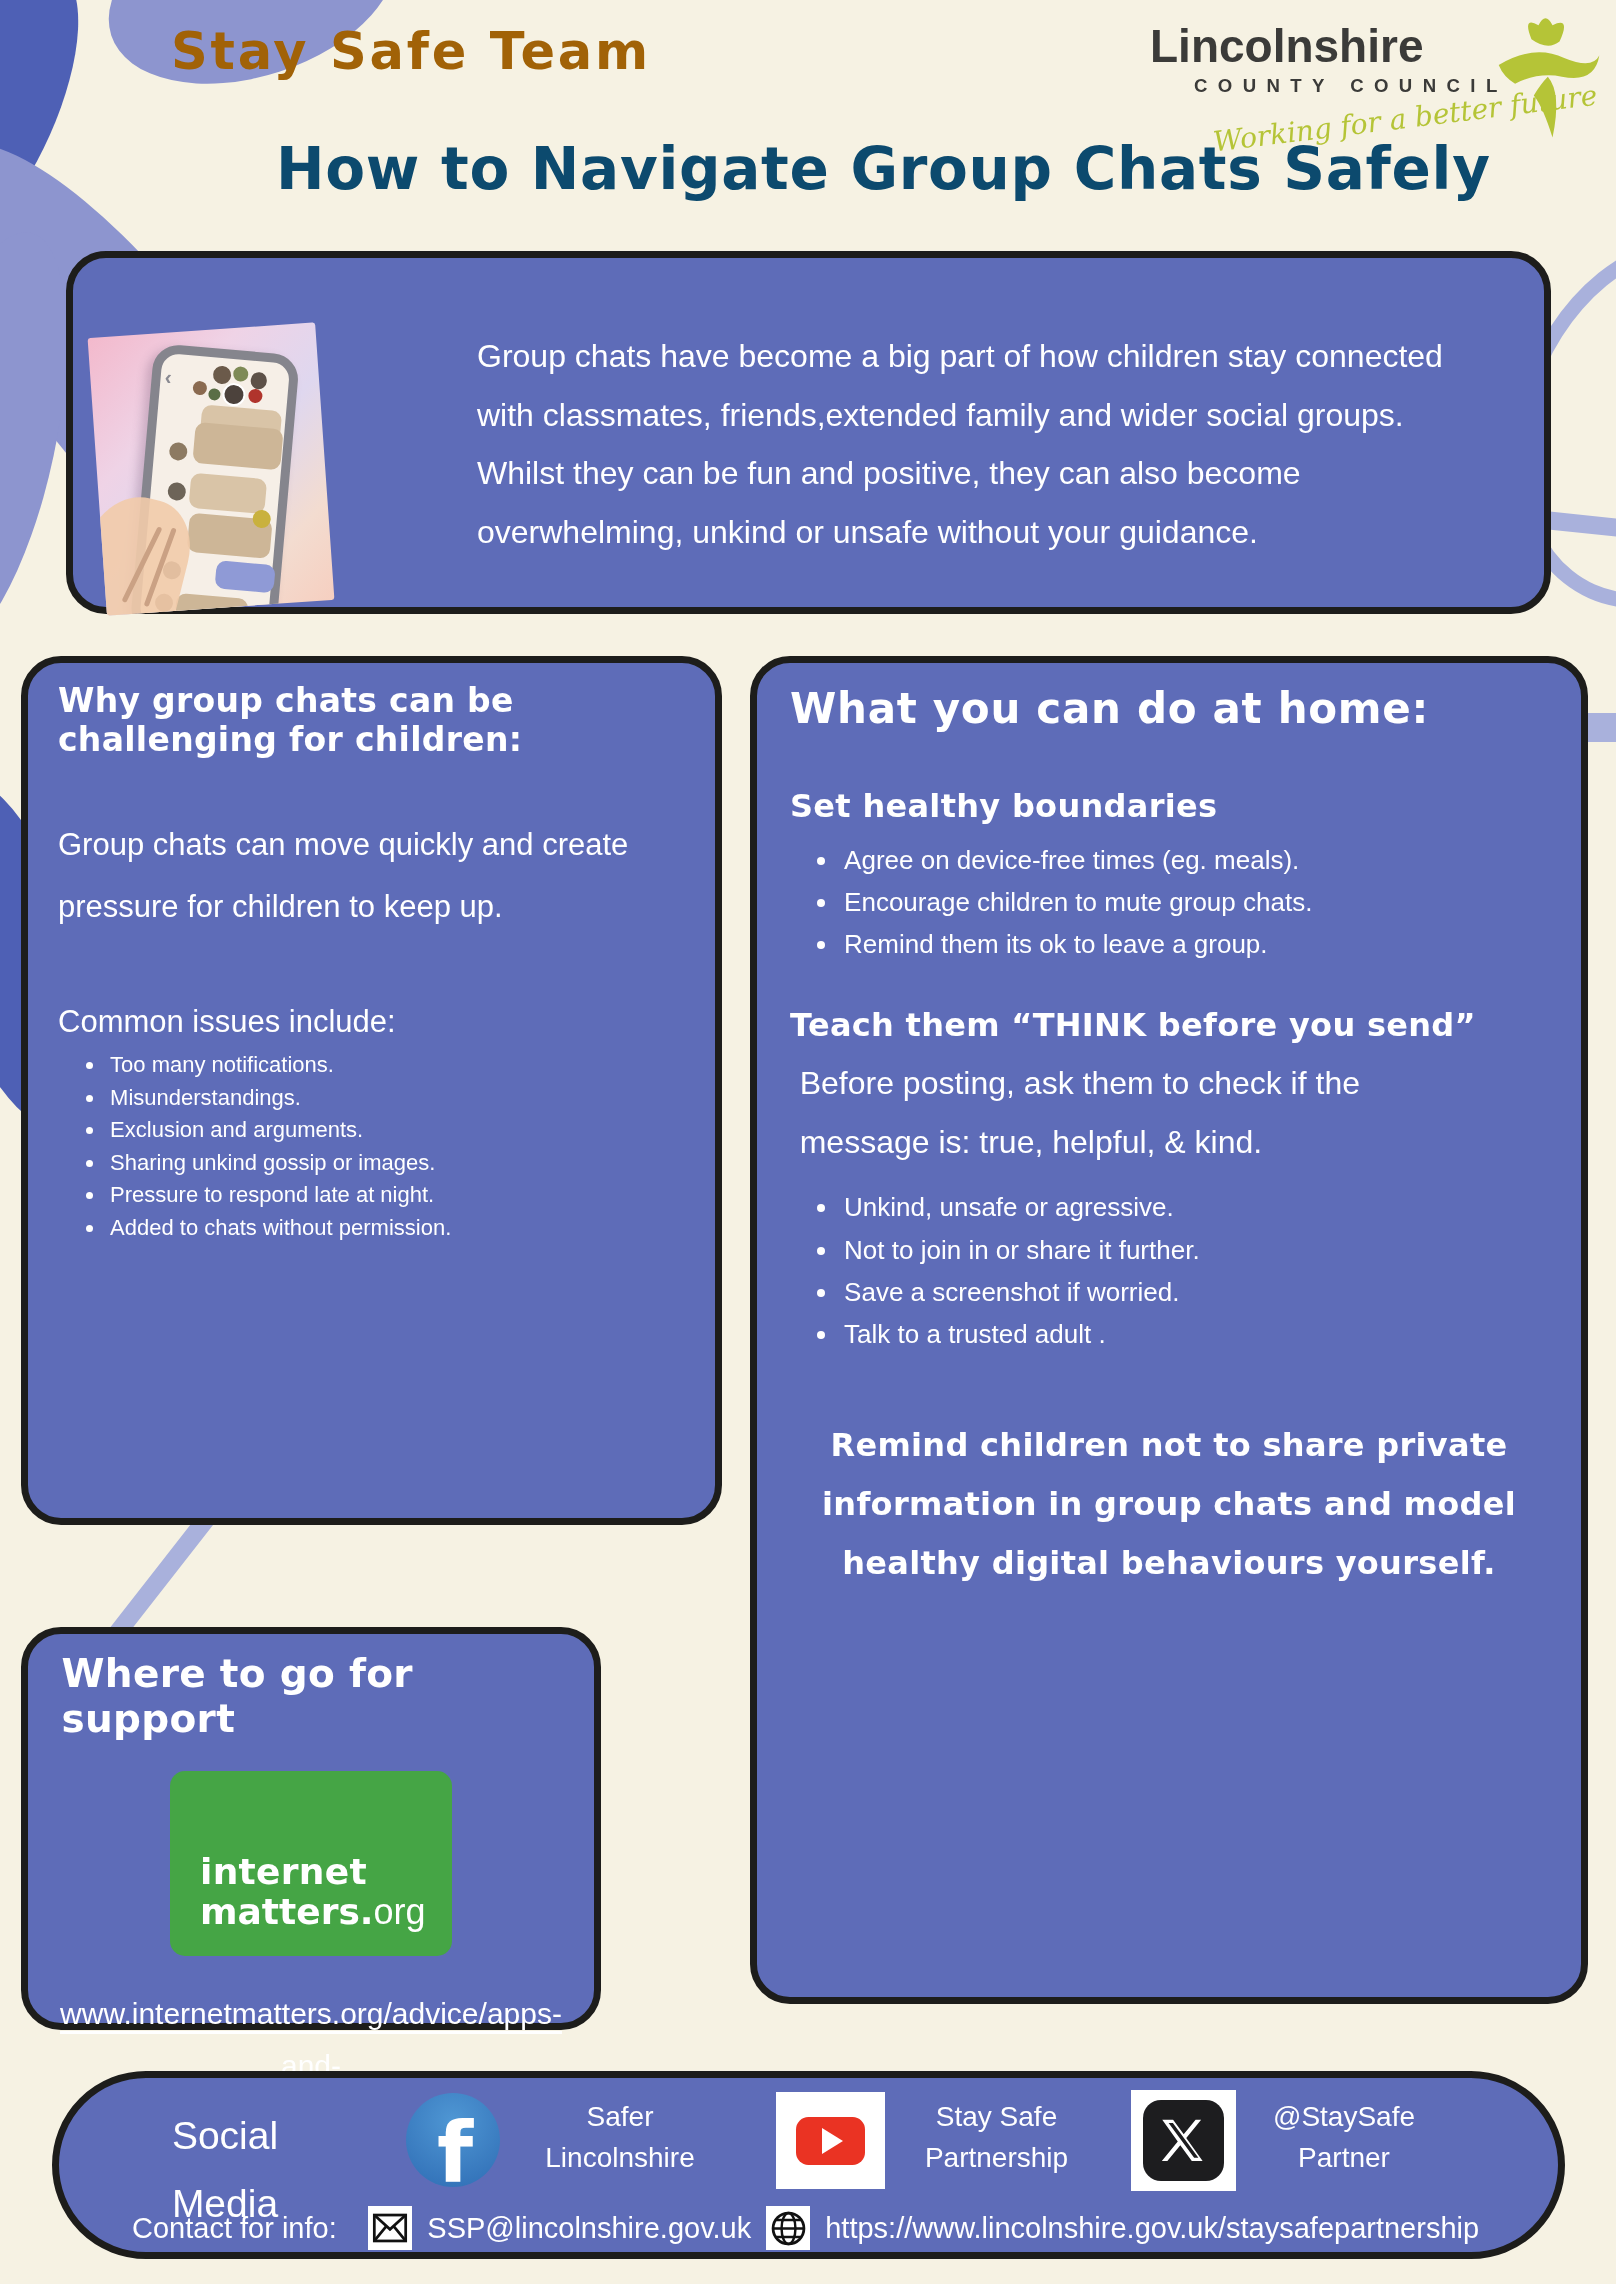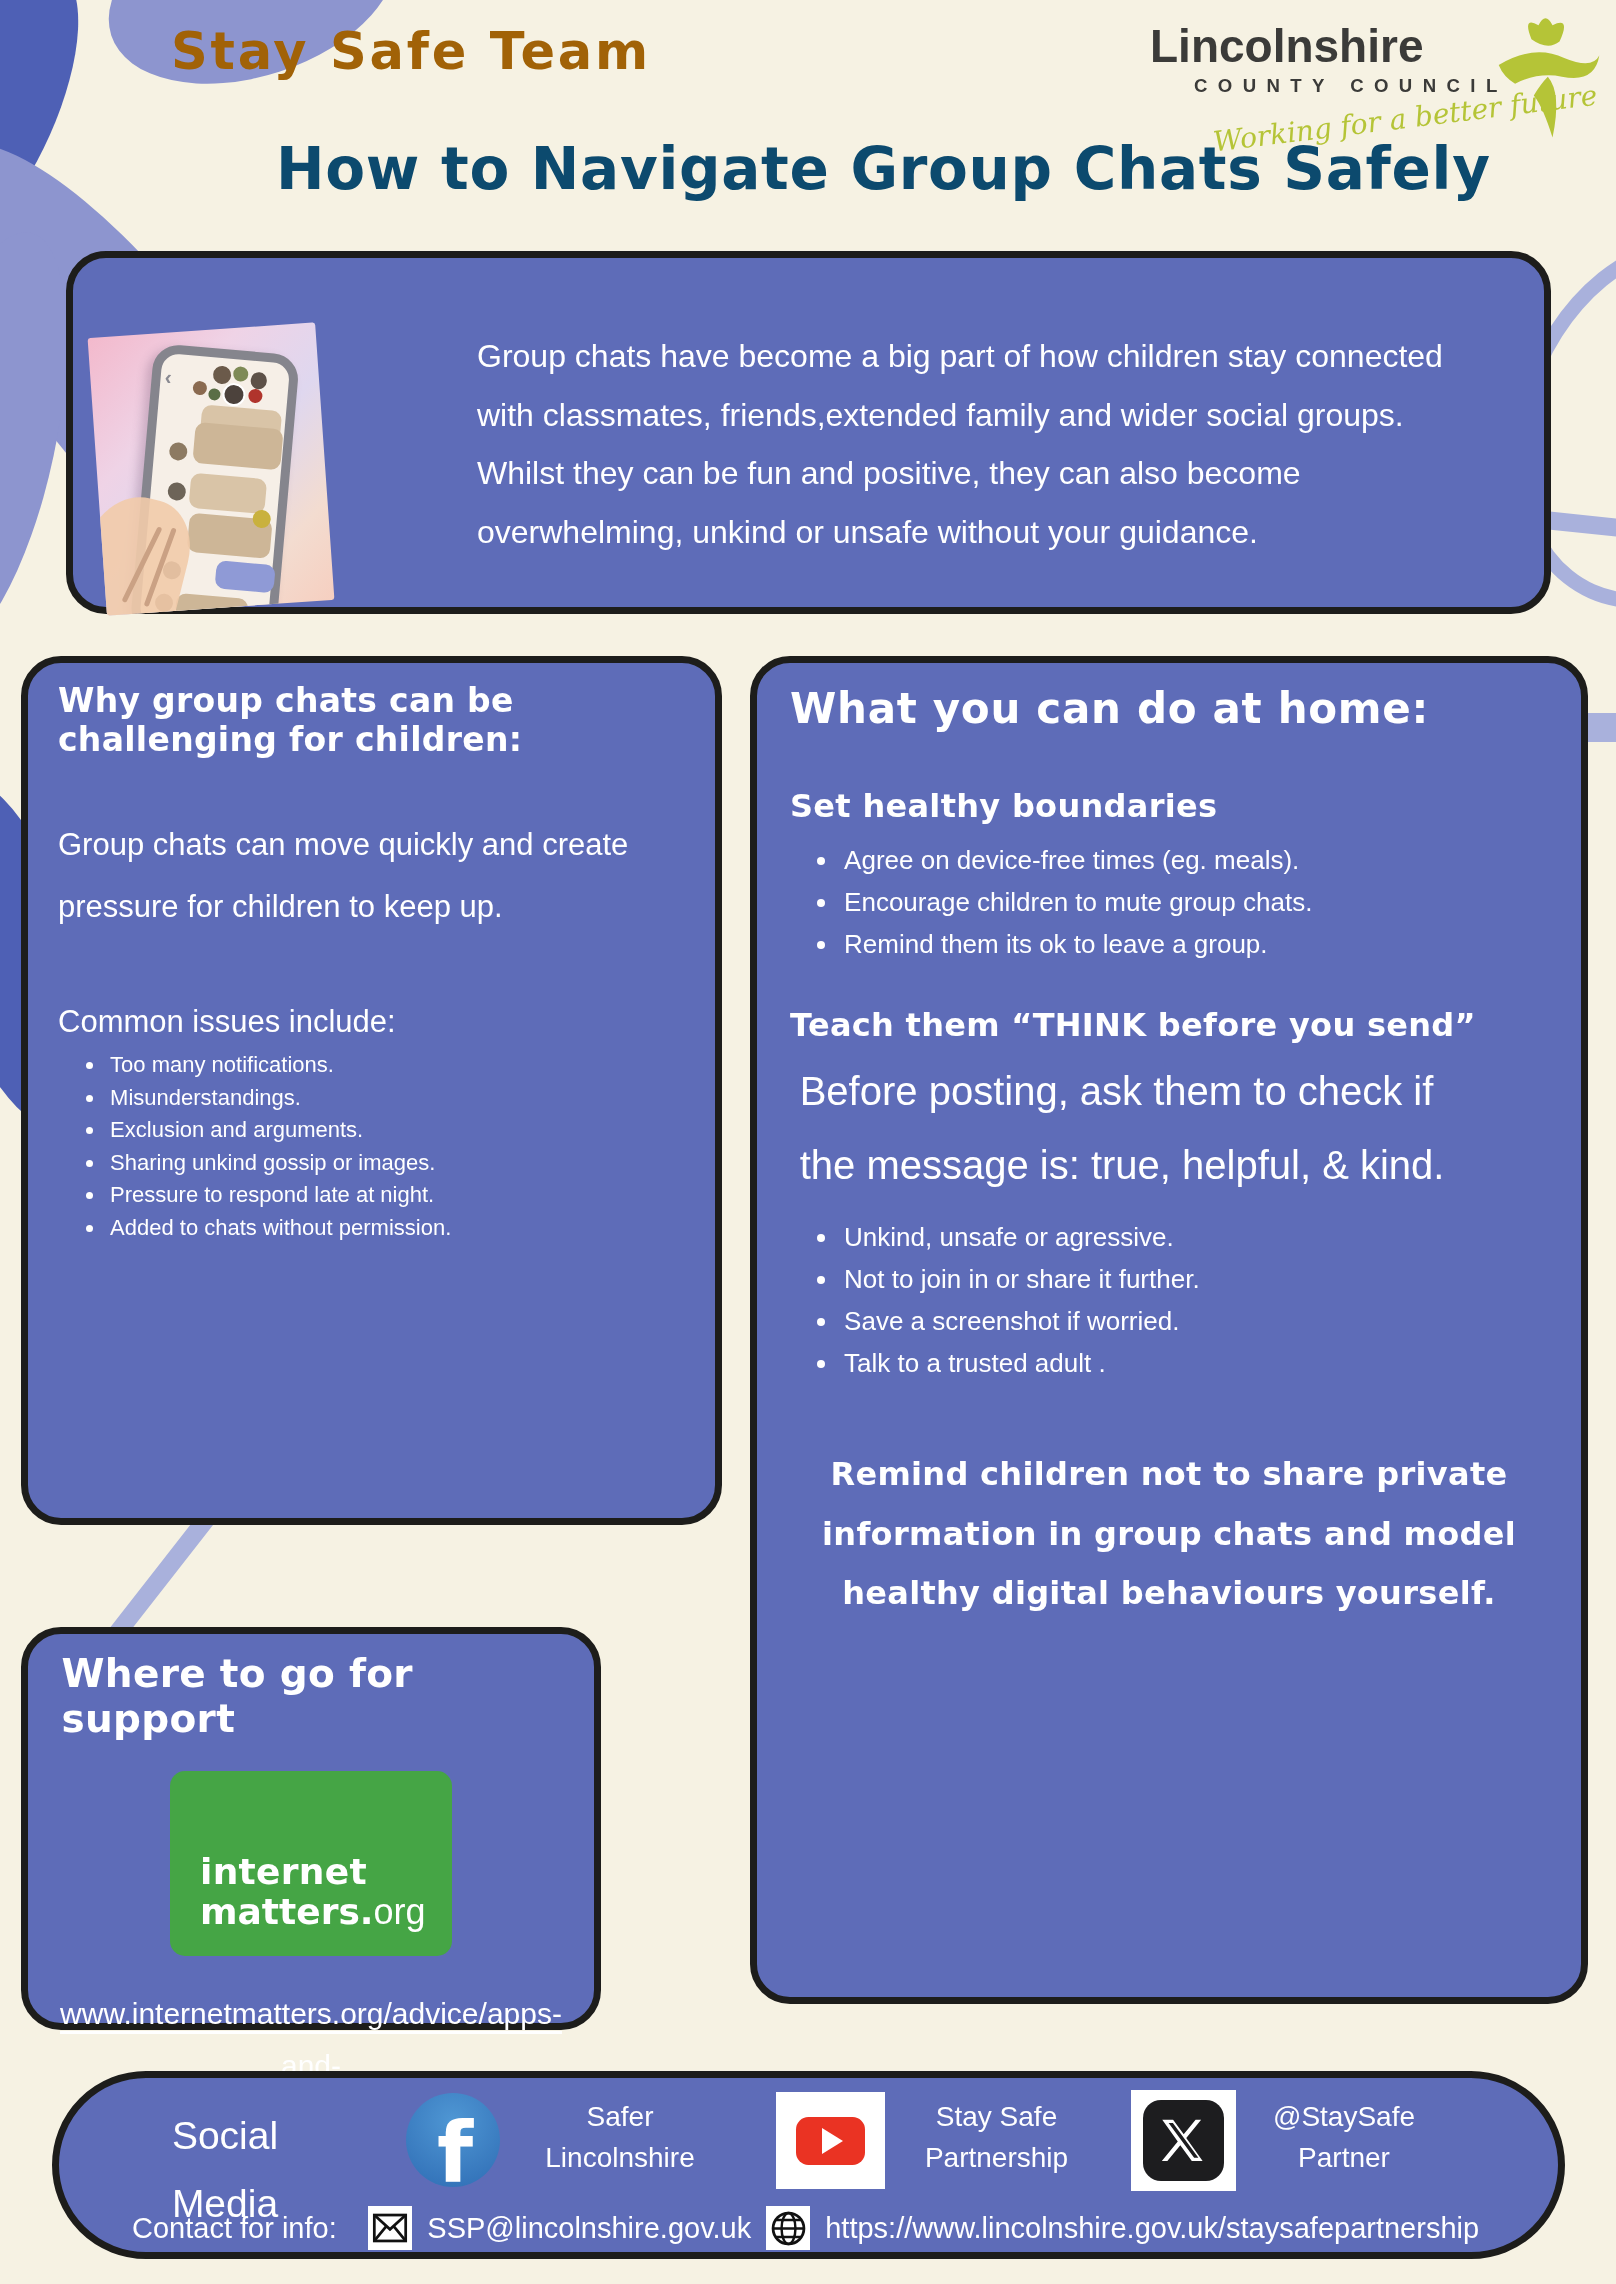--- a/index.html
+++ b/index.html
@@ -61,21 +61,21 @@
   .issues{margin-top:9px;padding-left:48px;font-size:22px;line-height:1.48;font-weight:300;}
   .issues li{padding-left:4.1px;}
   .left-closing{margin-top:48px;text-align:center;font-size:32px;line-height:1.55;letter-spacing:0.3px;}
   
   .right-panel{left:750px;top:656px;width:838px;height:1348px;padding:21px 33px;}
   .right-h{font-size:42px;letter-spacing:0.7px;}
   .sub-h{font-size:32px;letter-spacing:0.3px;margin-top:41px;}
   .sub-h.first{margin-top:54px;}
   .rbullets{margin-top:14px;padding-left:50px;font-size:26px;line-height:1.62;font-weight:300;}
   .rbullets li{padding-left:4.1px;}
-  .teach-body{margin-top:9.7px;margin-left:9.7px;font-size:40px;line-height:1.85;font-weight:300;width:698px;}
+  .teach-body{margin-top:9.7px;margin-left:9.7px;font-size:32px;line-height:1.85;font-weight:300;width:698px;}
   .right-closing{margin-top:61px;text-align:center;font-size:32px;line-height:1.85;letter-spacing:0.3px;}
   
   .support-panel{left:21px;top:1627px;width:580px;height:403px;padding:16.6px 28px;text-align:center;}
   .support-h{font-size:39px;letter-spacing:0.3px;text-align:left;margin-left:5.5px;}
   .im-card{margin:30px auto 0;width:282px;height:185px;background:var(--green_logo);border-radius:15px;text-align:left;padding:81px 0 0 30px;}
   .im-card .l1{font-size:36px;font-weight:bold;letter-spacing:0.3px;line-height:1.1;}
   .im-card .l2{font-size:36px;line-height:1.15;}
   .im-card .l2 b{font-weight:bold;}
   .im-card .org{font-weight:300;}
   .support-url{margin-top:32px;font-size:30px;line-height:1.75;font-weight:300;text-decoration:underline;text-underline-offset:7px;cursor:pointer;}

